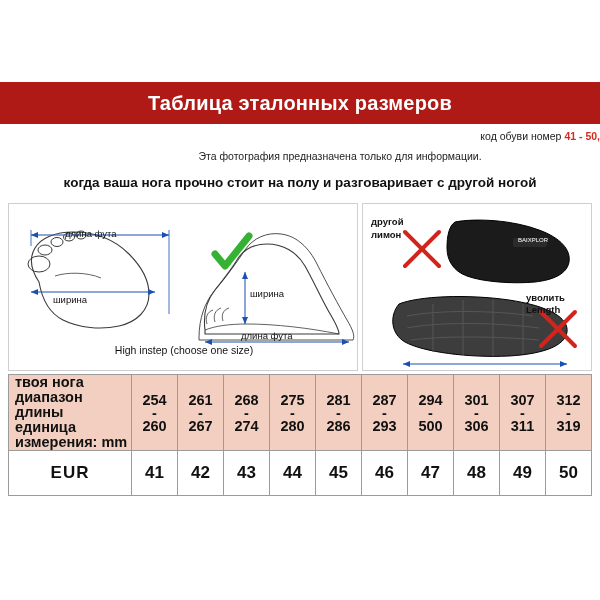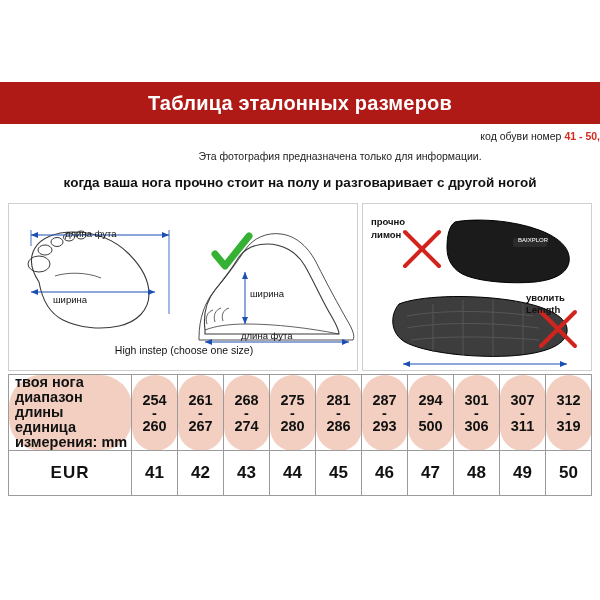--- a/index.html
+++ b/index.html
@@ -119,21 +119,21 @@
     table-layout: fixed;
   }
   .sizetable td {
     border: 1px solid #9b9b9b;
     text-align: center;
     vertical-align: middle;
     font-size: 14px;
     color: #111;
     padding: 0;
   }
-  .sizetable tr.row-len td { height: 52px; background: #f2cfc0; font-weight: bold; font-size: 14.5px; border-radius: 32px; }
+  .sizetable tr.row-len td { height: 52px; background: #f2cfc0; font-weight: bold; font-size: 14.5px; }
   .sizetable tr.row-eur td { height: 44px; background: #ffffff; font-weight: bold; font-size: 17px; }
   .sizetable td.label-cell {
     background: #f2cfc0;
     text-align: left;
     padding-left: 6px;
     font-weight: bold;
     font-size: 11px;
     line-height: 15px;
     width: 116px;
   }
@@ -247,21 +247,21 @@
         <polygon points="204,160 197,157 197,163" fill="#1a4fb4"></polygon>
 
         <g stroke="#d2241c" stroke-width="4" stroke-linecap="round">
           <line x1="42" y1="28" x2="76" y2="62"></line>
           <line x1="76" y1="28" x2="42" y2="62"></line>
           <line x1="178" y1="108" x2="212" y2="142"></line>
           <line x1="212" y1="108" x2="178" y2="142"></line>
         </g>
       </svg>
 
-      <span class="lbl" style="left:8px; top:12px; font-weight:bold;">прочно</span>
+      <span class="lbl" style="left:8px; top:12px; font-weight:bold;">другой</span>
       <span class="lbl" style="left:8px; top:25px; font-weight:bold;">лимон</span>
       <span class="lbl" style="left:155px; top:33px; color:#ffffff; font-size:6px;">BAIXPLOR</span>
       <span class="lbl" style="left:163px; top:88px; font-weight:bold;">уволить</span>
       <span class="lbl" style="left:163px; top:100px; font-weight:bold;">Lemgth</span>
     </div>
   </div>
 
   <table class="sizetable">
     <tbody>
         <tr class="row-len">

